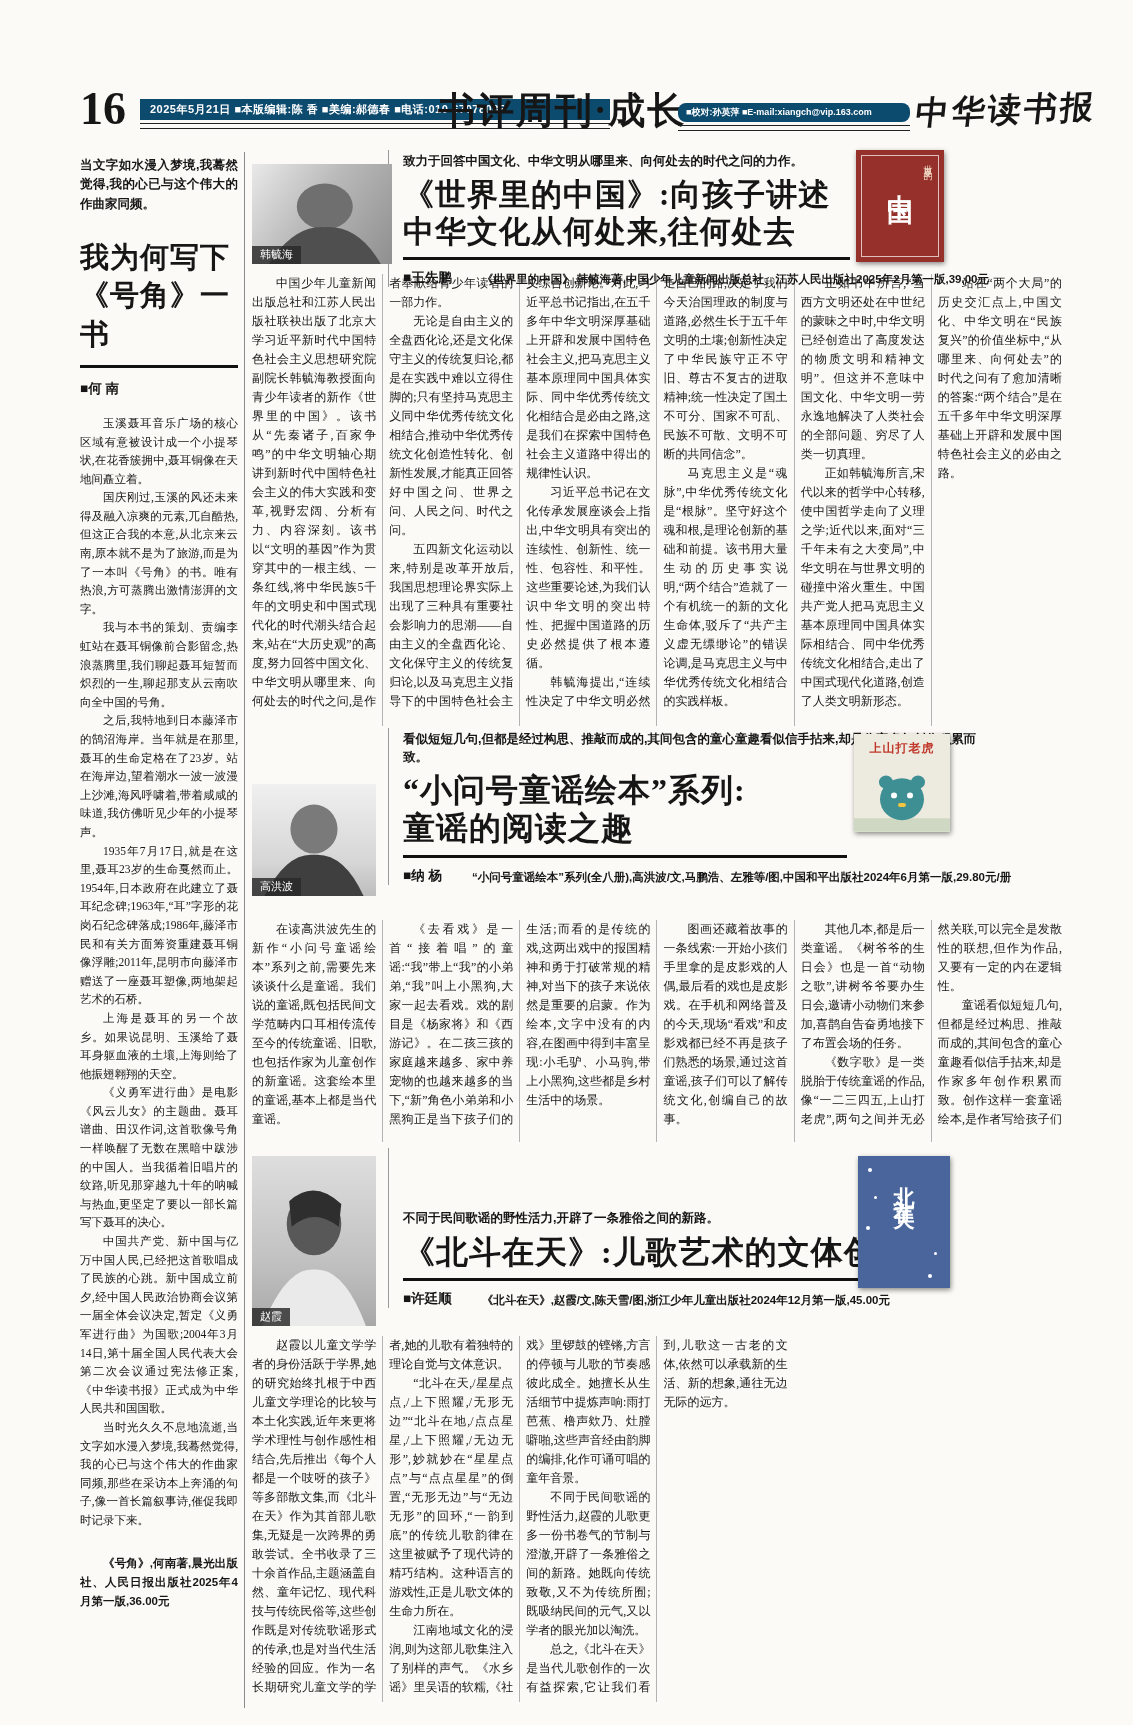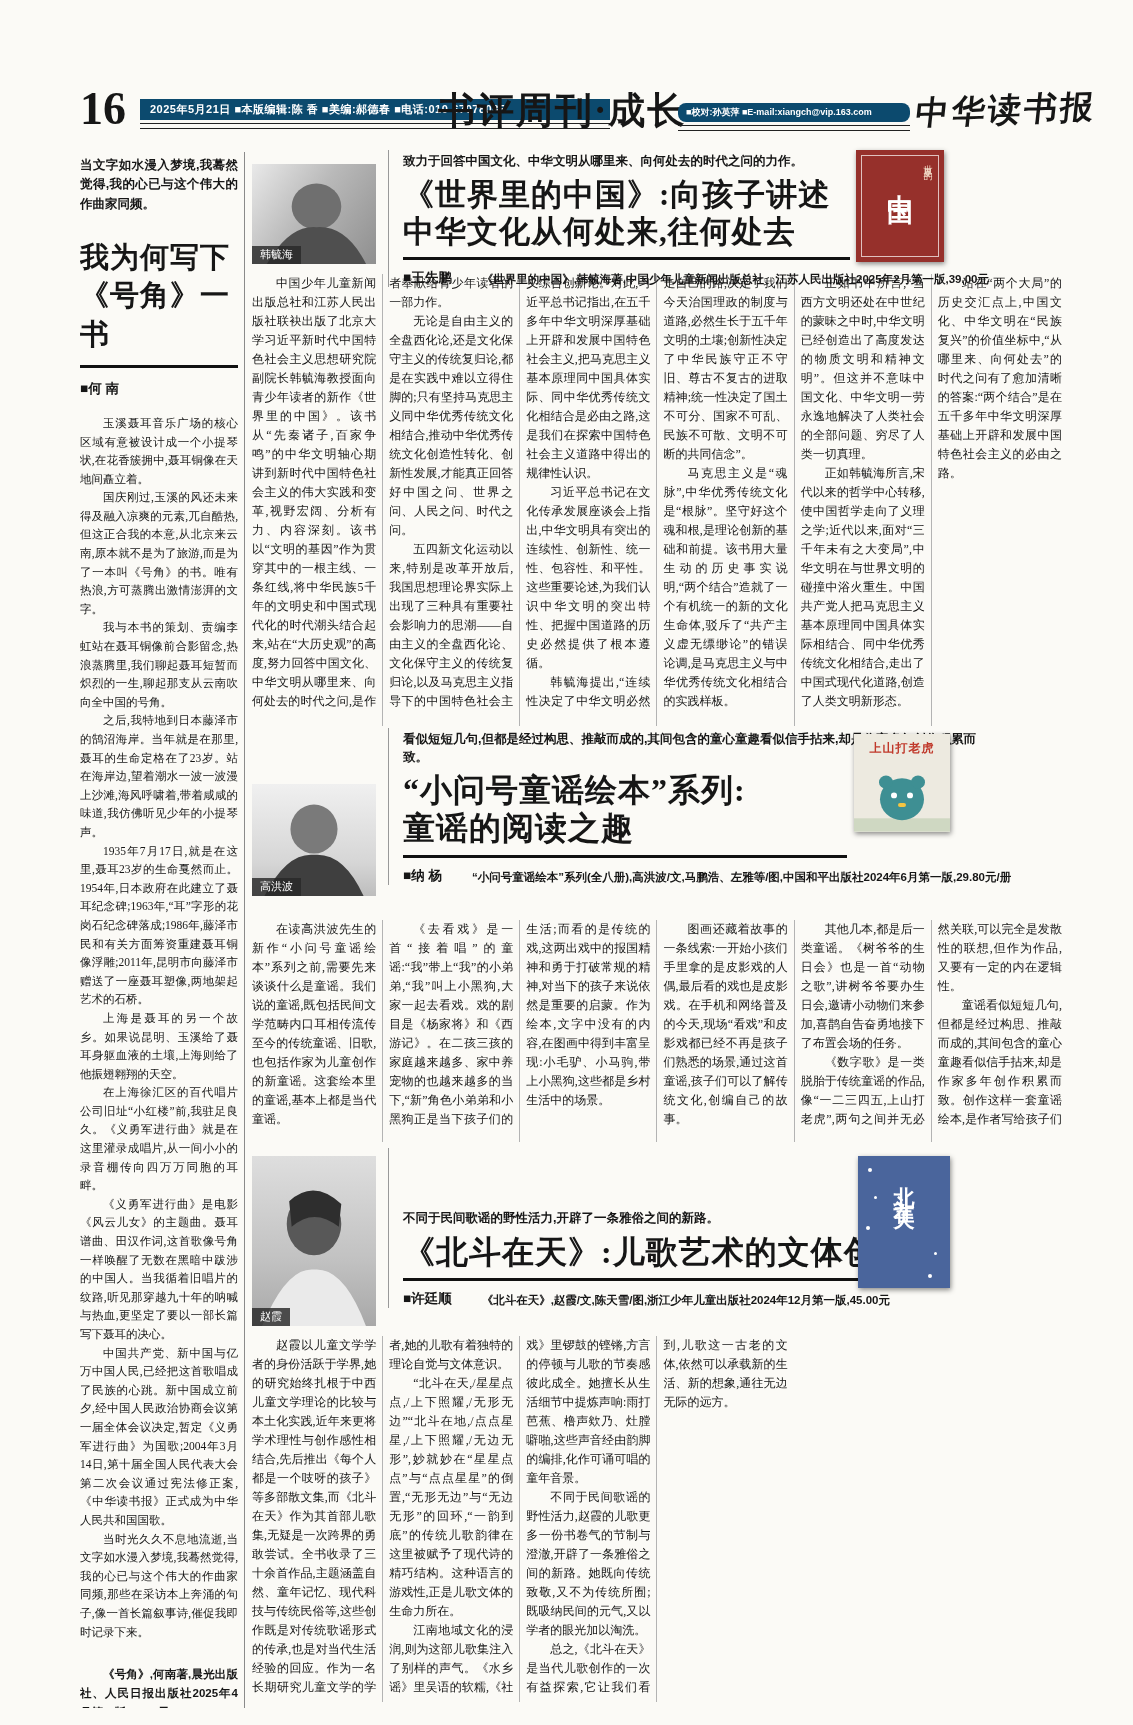--- a/index.html
+++ b/index.html
@@ -42,21 +42,21 @@
   .art{position:absolute;left:252px;width:810px;}
   #art1{top:150px;height:574px;}
   #art2{top:728px;height:414px;}
   #art3{top:1148px;height:560px;}
   .art-head{position:relative;}
   #art1 .art-head{height:118px;}
   #art2 .art-head{height:188px;}
   #art3 .art-head{height:184px;}
 
   .photo{position:absolute;overflow:hidden;background:#c6c6c6;}
-  #photo1{left:0;top:14px;width:124px;height:100px;background:linear-gradient(125deg,#e9e9e9 0%,#b9b9b9 45%,#8f8f8f 100%);}
+  #photo1{left:0;top:14px;width:140px;height:100px;background:linear-gradient(125deg,#e9e9e9 0%,#b9b9b9 45%,#8f8f8f 100%);}
   #photo2{left:0;top:56px;width:124px;height:112px;background:linear-gradient(180deg,#f0f0f0 0%,#d6d6d6 70%,#bdbdbd 100%);}
   #photo3{left:0;top:8px;width:124px;height:170px;background:linear-gradient(180deg,#dedede 0%,#c2c2c2 60%,#a8a8a8 100%);}
   .photo svg{position:absolute;left:0;bottom:0;width:100%;height:92%;}
   .photo-caption{position:absolute;left:0;bottom:0;background:rgba(40,40,40,.82);color:#fff;
                  font-family:"Liberation Sans",sans-serif;font-size:11px;padding:1px 8px 2px;}
 
   .art-main{margin-left:136px;border-left:1px solid #999;padding-left:14px;}
   .kicker{font-family:"Liberation Sans",sans-serif;font-weight:bold;font-size:12.5px;
           padding-top:3px;line-height:1.4;}
   .headline{font-weight:bold;line-height:1.2;margin-top:5px;white-space:nowrap;letter-spacing:1px;}
@@ -122,21 +122,20 @@
       <div>《号角》一书</div>
     </div>
     <div class="left-author">■何 南</div>
     <div class="left-body">
         <p>玉溪聂耳音乐广场的核心区域有意被设计成一个小提琴状,在花香簇拥中,聂耳铜像在天地间矗立着。</p>
         <p>国庆刚过,玉溪的风还未来得及融入凉爽的元素,兀自酷热,但这正合我的本意,从北京来云南,原本就不是为了旅游,而是为了一本叫《号角》的书。唯有热浪,方可蒸腾出激情澎湃的文字。</p>
         <p>我与本书的策划、责编李虹站在聂耳铜像前合影留念,热浪蒸腾里,我们聊起聂耳短暂而炽烈的一生,聊起那支从云南吹向全中国的号角。</p>
         <p>之后,我特地到日本藤泽市的鹄沼海岸。当年就是在那里,聂耳的生命定格在了23岁。站在海岸边,望着潮水一波一波漫上沙滩,海风呼啸着,带着咸咸的味道,我仿佛听见少年的小提琴声。</p>
         <p>1935年7月17日,就是在这里,聂耳23岁的生命戛然而止。1954年,日本政府在此建立了聂耳纪念碑;1963年,“耳”字形的花岗石纪念碑落成;1986年,藤泽市民和有关方面筹资重建聂耳铜像浮雕;2011年,昆明市向藤泽市赠送了一座聂耳塑像,两地架起艺术的石桥。</p>
         <p>上海是聂耳的另一个故乡。如果说昆明、玉溪给了聂耳身躯血液的土壤,上海则给了他振翅翱翔的天空。</p>
-        <p>在上海徐汇区的百代唱片公司旧址“小红楼”前,我驻足良久。《义勇军进行曲》就是在这里灌录成唱片,从一间小小的录音棚传向四万万同胞的耳畔。</p>
         <p>《义勇军进行曲》是电影《风云儿女》的主题曲。聂耳谱曲、田汉作词,这首歌像号角一样唤醒了无数在黑暗中跋涉的中国人。当我循着旧唱片的纹路,听见那穿越九十年的呐喊与热血,更坚定了要以一部长篇写下聂耳的决心。</p>
         <p>中国共产党、新中国与亿万中国人民,已经把这首歌唱成了民族的心跳。新中国成立前夕,经中国人民政治协商会议第一届全体会议决定,暂定《义勇军进行曲》为国歌;2004年3月14日,第十届全国人民代表大会第二次会议通过宪法修正案,《中华读书报》正式成为中华人民共和国国歌。</p>
         <p>当时光久久不息地流逝,当文字如水漫入梦境,我蓦然觉得,我的心已与这个伟大的作曲家同频,那些在采访本上奔涌的句子,像一首长篇叙事诗,催促我即时记录下来。</p>
       </div>
     <div class="left-bookinfo">《号角》,何南著,晨光出版社、人民日报出版社2025年4月第一版,36.00元</div>
   </div>
 
   <div class="art" id="art1">
     <div class="art-head">
       <div class="photo" id="photo1">

